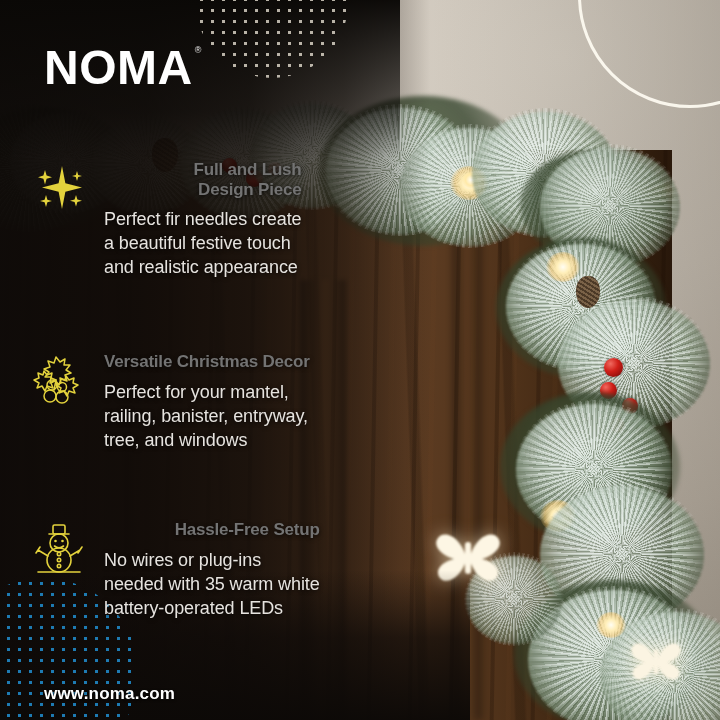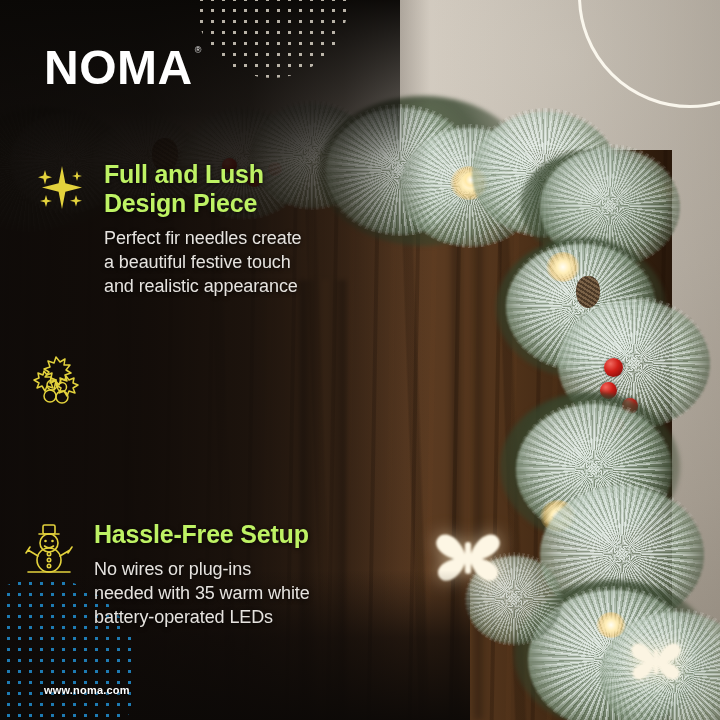--- a/index.html
+++ b/index.html
@@ -168,37 +168,38 @@
     font-size:48px; font-weight:700; letter-spacing:.5px; color:#ffffff;
     line-height:1; font-family:"Liberation Sans", sans-serif;
   }
   .logo-tm { font-size:9px; color:#ffffff; margin-left:2px; margin-top:2px; line-height:1.05; opacity:.92; }
 
   .feature { position:absolute; display:flex; gap:16px; align-items:flex-start; }
   .feat-icon { width:58px; flex:0 0 58px; display:flex; justify-content:center; padding-top:2px; }
   .feat-icon svg { display:block; }
   .feat-text { padding-top:0; }
   .feat-title {
-    font-size:25px; font-weight:700; color:#bef264; line-height:1.16;
+    font-size:17px; font-weight:700; color:#737373; line-height:1.16;
     letter-spacing:-.2px; white-space:pre-line;
     text-shadow:0 1px 4px rgba(0,0,0,.75);
+    text-align:right;
   }
   .feat-body {
     margin-top:9px; font-size:18px; font-weight:400; color:#e6e3df;
     line-height:1.33; letter-spacing:-.1px; white-space:pre-line;
     text-shadow:0 1px 4px rgba(0,0,0,.8);
   }
 
   #feature-1 { left:30px; top:160px; }
   #feature-2 { left:30px; top:352px; }
-  #feature-3 { left:20px; top:520px; }
+  #feature-3 { left:30px; top:520px; }
 
   .site-url {
     position:absolute; left:44px; top:684px;
-    font-size:11px; font-weight:700; color:#ffffff; letter-spacing:.2px;
+    font-size:17px; font-weight:700; color:#ffffff; letter-spacing:.2px;
     text-shadow:0 1px 3px rgba(0,0,0,.9);
   }
 </style>
 </head>
 <body>
 
 <div id="stage">
 
   <div class="layer wall"></div>
   <div class="layer wall-shade"></div>
@@ -334,20 +335,26 @@
             <path d="M24 3 L28 8 L33 5 L32 11 L38 11 L34 16 L39 19 L33 21 L35 27 L29 25 L27 31 L23 26 L18 29 L19 23 L13 23 L17 18 L12 15 L18 13 L16 7 L22 9 Z"></path>
             <path d="M12 17 L15 21 L20 19 L19 24 L24 26 L19 29 L21 34 L15 32 L13 37 L10 32 L5 34 L7 29 L2 26 L7 24 L6 19 L11 21 Z"></path>
             <path d="M34 22 L37 26 L42 24 L41 29 L46 31 L41 34 L43 39 L37 37 L35 42 L32 37 L27 39 L29 34 L24 31 L29 29 L28 24 L33 26 Z"></path>
             <circle cx="20" cy="31" r="5"></circle>
             <circle cx="30" cy="33" r="4.5"></circle>
             <circle cx="18" cy="42" r="6"></circle>
             <circle cx="30" cy="43" r="6"></circle>
             <path d="M24 26 L22 36"></path>
           </g>
         </svg>
+      </div>
+      <div class="feat-text">
+        <div class="feat-title">Versatile Christmas Decor</div>
+        <div class="feat-body">Perfect for your mantel,
+railing, banister, entryway,
+tree, and windows</div>
       </div>
     </div>
 
     <div class="feature" id="feature-3">
       <div class="feat-icon">
         <svg width="54" height="54" viewBox="0 0 54 54" aria-hidden="true">
           <g fill="none" stroke="#e3d23c" stroke-width="1.6" stroke-linejoin="round" stroke-linecap="round">
             <rect x="21" y="3" width="12" height="9" rx="1.5"></rect>
             <path d="M17 12 L37 12"></path>
             <circle cx="27" cy="21" r="9"></circle>

